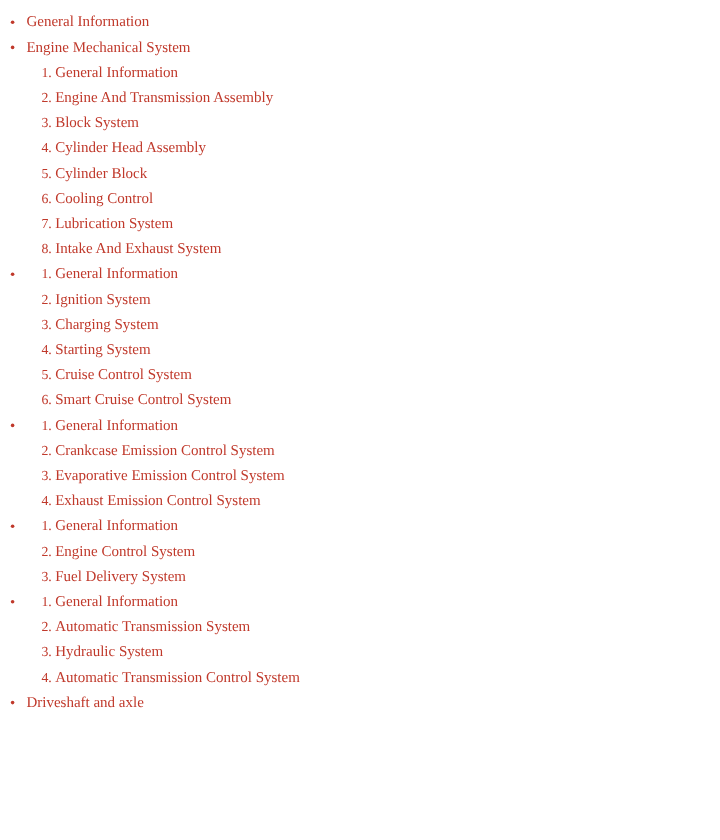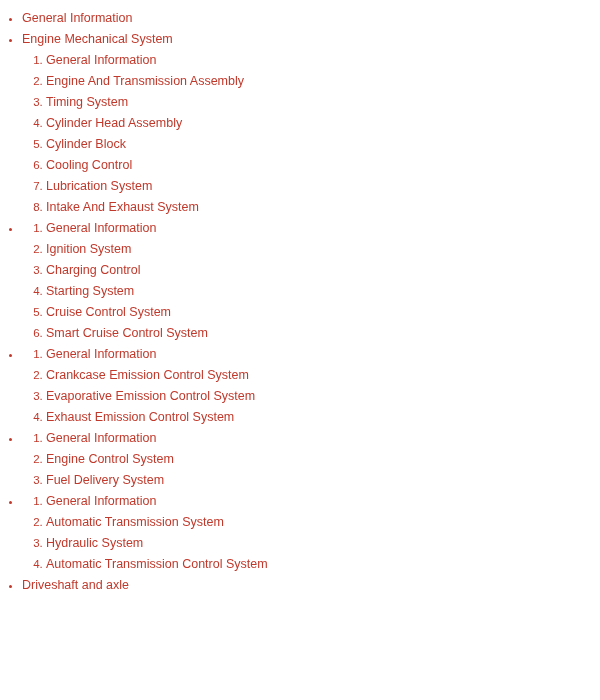--- a/index.html
+++ b/index.html
@@ -11,20 +11,21 @@
     height: 700px;
     background: #ffffff;
     font-family: "Liberation Sans", sans-serif;
     font-size: 12px;
     color: #c0392b;
     overflow: hidden;
   }
   .toc {
     padding: 8px 0 0 0;
     margin: 0;
+    font-family: Liberation Serif, serif;
   }
   ul.level1 {
     list-style-type: disc;
     margin: 0;
     padding-left: 22px;
   }
   ul.level1 > li {
     margin: 0;
     padding: 0;
     line-height: 21px;
@@ -65,34 +66,34 @@
 
     <li>
       <a class="toc-link">General Information</a>
     </li>
 
     <li>
       <a class="toc-link">Engine Mechanical System</a>
       <ol class="level2">
         <li><a class="toc-link sub-link">General Information</a></li>
         <li><a class="toc-link sub-link">Engine And Transmission Assembly</a></li>
-        <li><a class="toc-link sub-link">Timing System</a></li>
+        <li><a class="toc-link sub-link">Block System</a></li>
         <li><a class="toc-link sub-link">Cylinder Head Assembly</a></li>
         <li><a class="toc-link sub-link">Cylinder Block</a></li>
         <li><a class="toc-link sub-link">Cooling Control</a></li>
         <li><a class="toc-link sub-link">Lubrication System</a></li>
         <li><a class="toc-link sub-link">Intake And Exhaust System</a></li>
       </ol>
     </li>
 
     <li>
       <ol class="level2">
         <li><a class="toc-link sub-link">General Information</a></li>
         <li><a class="toc-link sub-link">Ignition System</a></li>
-        <li><a class="toc-link sub-link">Charging Control</a></li>
+        <li><a class="toc-link sub-link">Charging System</a></li>
         <li><a class="toc-link sub-link">Starting System</a></li>
         <li><a class="toc-link sub-link">Cruise Control System</a></li>
         <li><a class="toc-link sub-link">Smart Cruise Control System</a></li>
       </ol>
     </li>
 
     <li>
       <ol class="level2">
         <li><a class="toc-link sub-link">General Information</a></li>
         <li><a class="toc-link sub-link">Crankcase Emission Control System</a></li>

